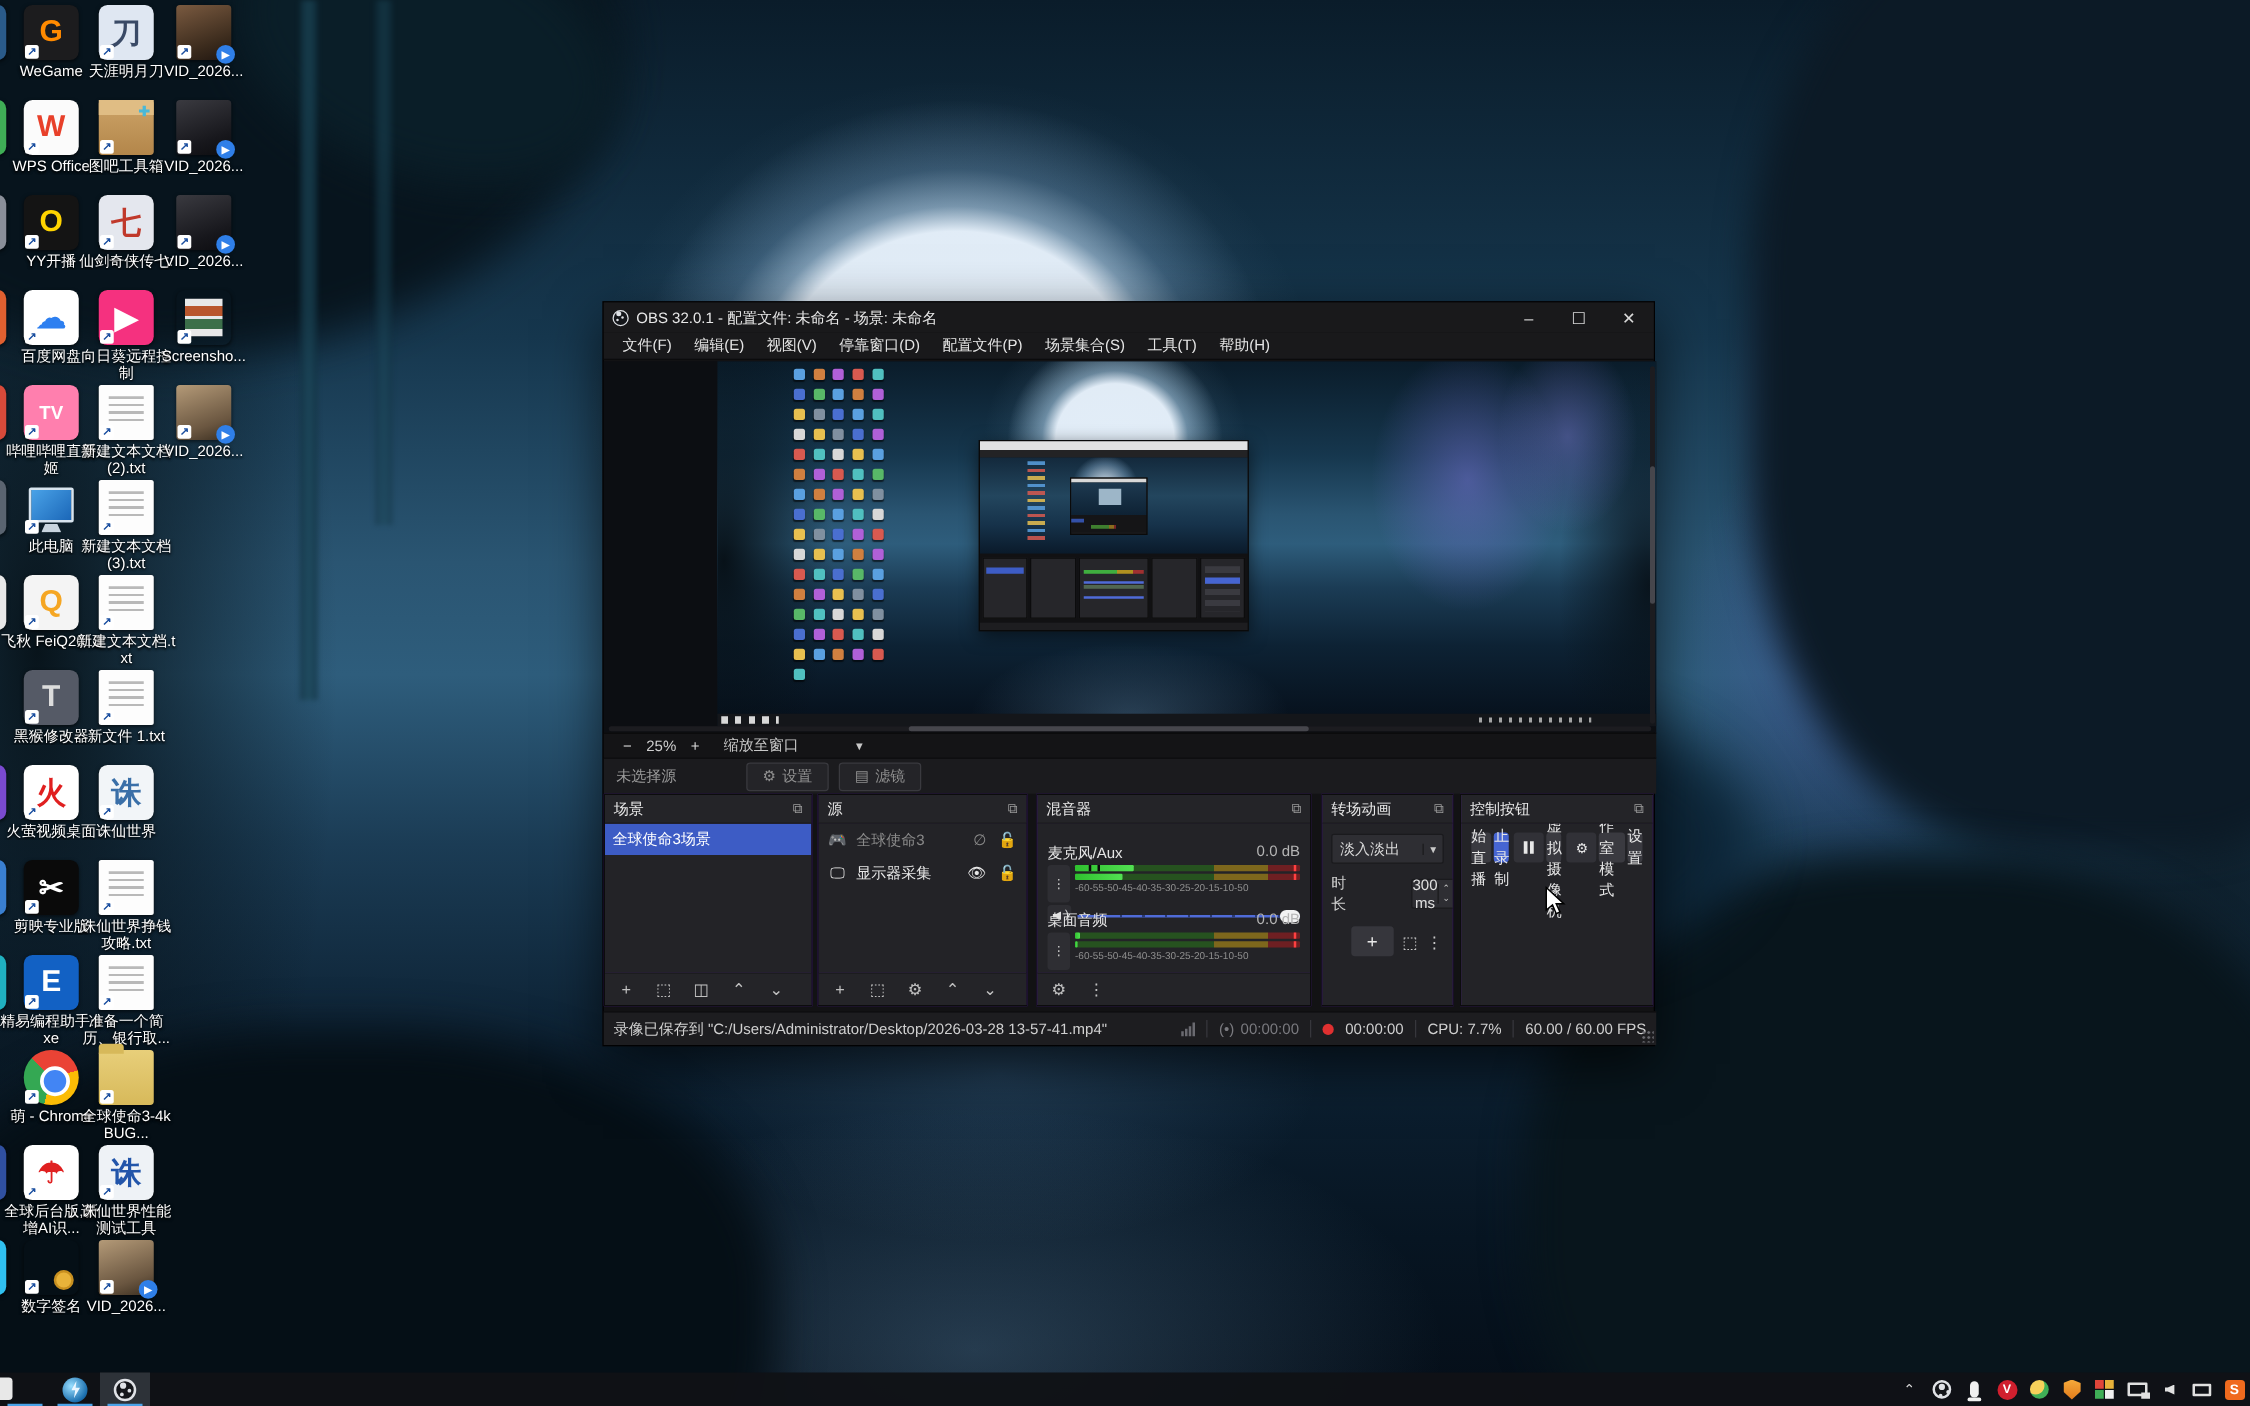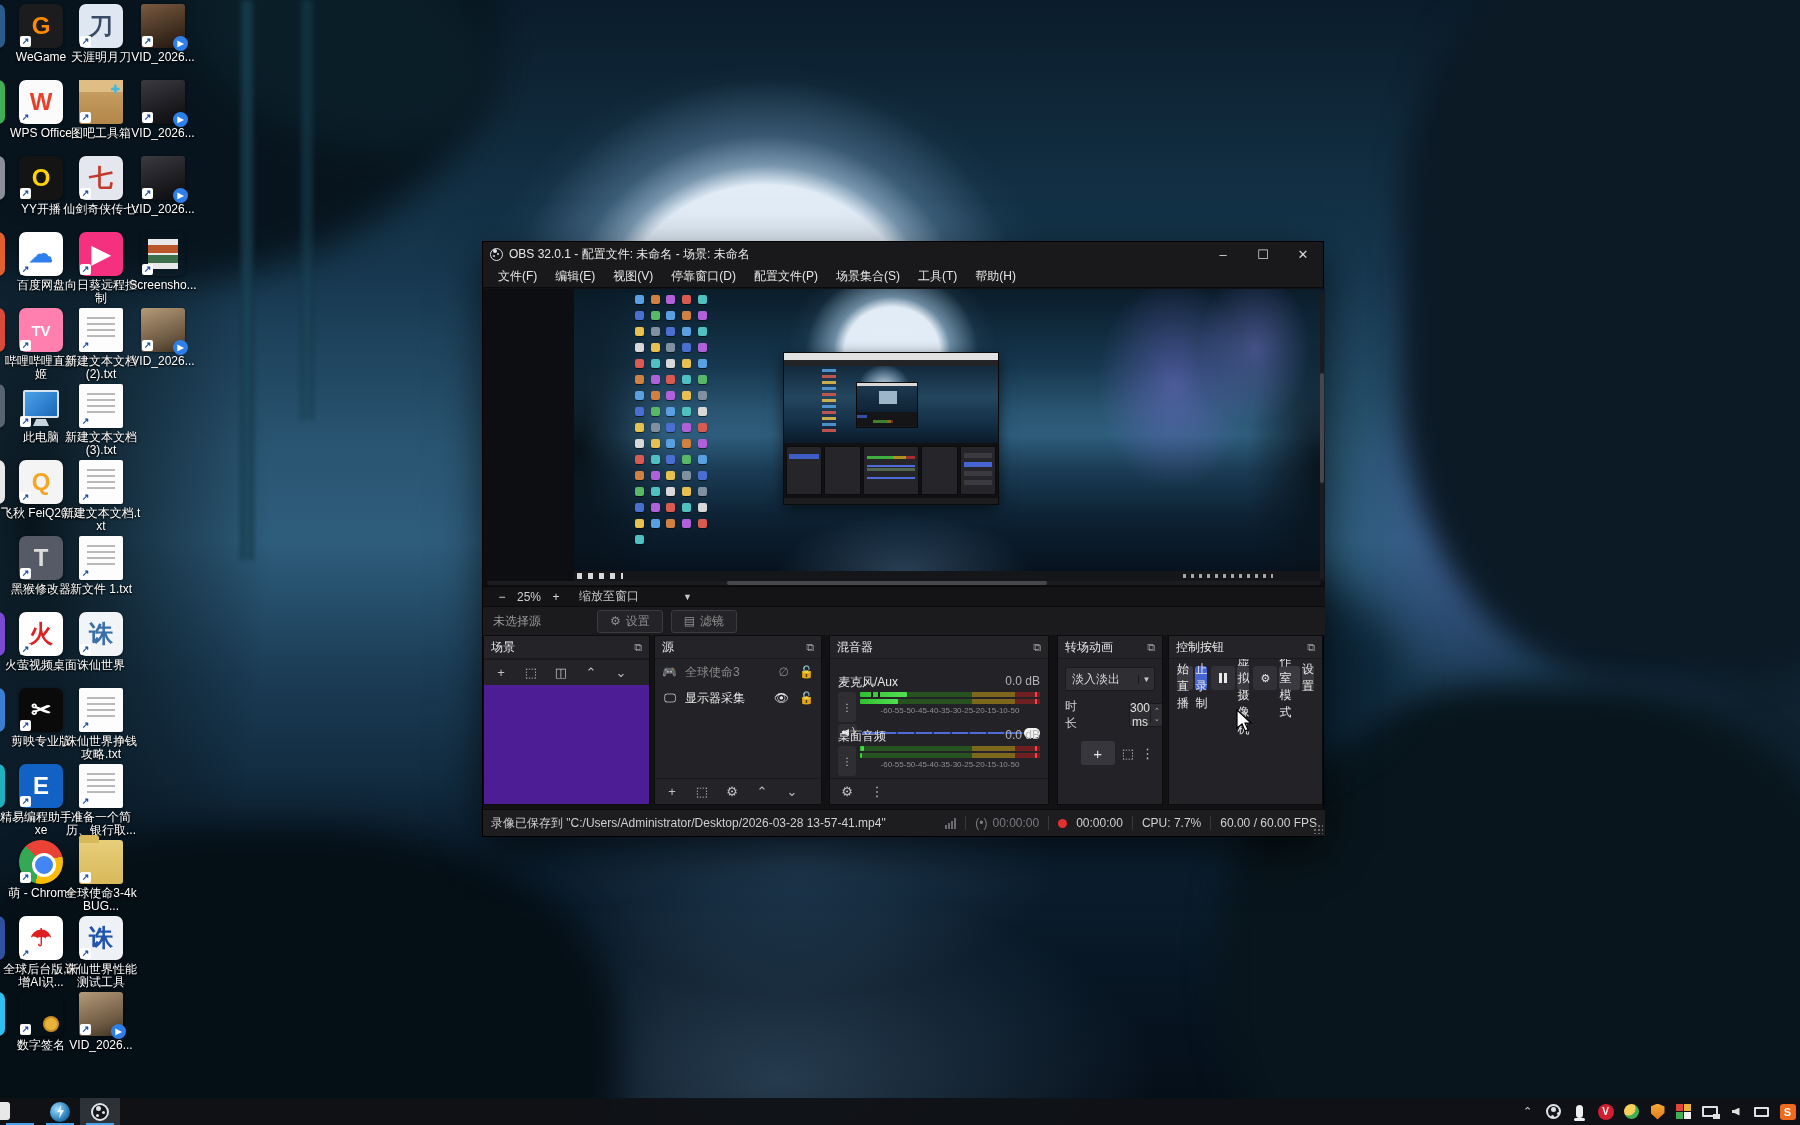--- a/index.html
+++ b/index.html
@@ -208,21 +208,21 @@
   .mix-db { margin-left:auto; color:#b5b5b5; }
   .mix-meterrow { display:flex; gap:4px; padding:0 8px; align-items:flex-start; }
   .dots-btn { width:18px; height:30px; background:#2e2e33; border-radius:3px; color:#cfcfcf; font-size:10px;
      display:flex; align-items:center; justify-content:center; letter-spacing:0; }
   .meter-wrap { flex:1; }
   .meter-bar { height:5px; border-radius:1px; margin-bottom:2px; position:relative;
      background:linear-gradient(90deg,#26521f 0 62%,#7d671c 62% 86%,#6e1f22 86% 100%); }
   .meter-bar .live { position:absolute; left:0; top:0; bottom:0; background:linear-gradient(90deg,#2fc02f,#52e052); border-radius:1px; }
   .meter-bar .peak { position:absolute; top:0; bottom:0; width:2px; background:#ff4040; }
   .meter-bar .blk { position:absolute; top:0; bottom:0; width:2px; background:#0a0a0a; }
-  .meter-scale { display:flex; justify-content:center; color:#8f8f8f; font-size:8px; margin-top:1px; }
+  .meter-scale { display:flex; justify-content:flex-start; color:#8f8f8f; font-size:8px; margin-top:1px; }
   .volrow { display:flex; align-items:center; gap:5px; padding:2px 8px 0 8px; }
   .spk-btn { width:19px; height:17px; background:#2e2e33; border-radius:3px; position:relative; flex:none; }
   .spk-btn::before { content:""; position:absolute; left:4px; top:5px; width:7px; height:7px; background:#e0e0e0;
      clip-path:polygon(0 30%,40% 30%,100% 0,100% 100%,40% 70%,0 70%); }
   .spk-btn::after { content:")"; position:absolute; right:2px; top:2px; color:#e0e0e0; font-size:9px; }
   .vslider { flex:1; height:12px; position:relative; }
   .vslider .track { position:absolute; left:0; right:0; top:5px; height:2px; background:#4f6bd8;
      background-image:repeating-linear-gradient(90deg,transparent 0 16px,#2a3a78 16px 18px); }
   .vslider .handle { position:absolute; right:0; top:1px; width:16px; height:10px; background:#f2f2f2; border-radius:5px; }
 
@@ -748,20 +748,23 @@
     </span>
   </div>
 
   <div id="panels">
 
     <div class="panel" id="p-scenes">
       <div class="phead">
           <span>场景</span>
         <span class="pfloat">⧉</span>
         </div>
+      <div class="pbody">
+        <div class="scene-row">全球使命3场景</div>
+      </div>
       <div class="pfoot">
         <span class="fbtn">+</span>
         <span class="fbtn">⬚</span>
         <span class="fbtn">◫</span>
         <span class="fbtn">⌃</span>
         <span class="fbtn">⌄</span>
       </div>
     </div>
 
     <div class="panel" id="p-sources">

